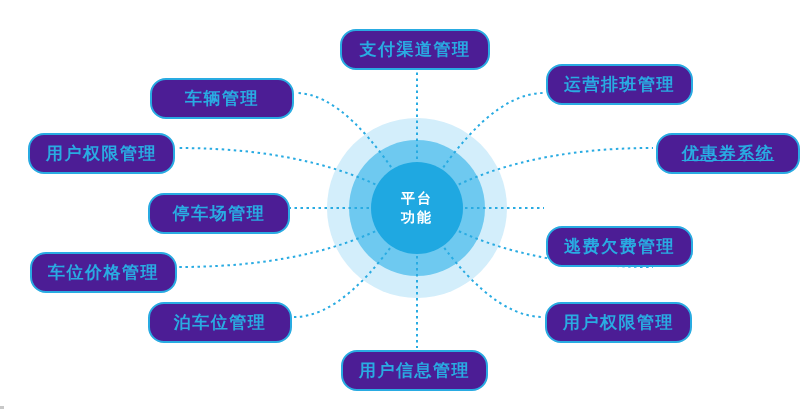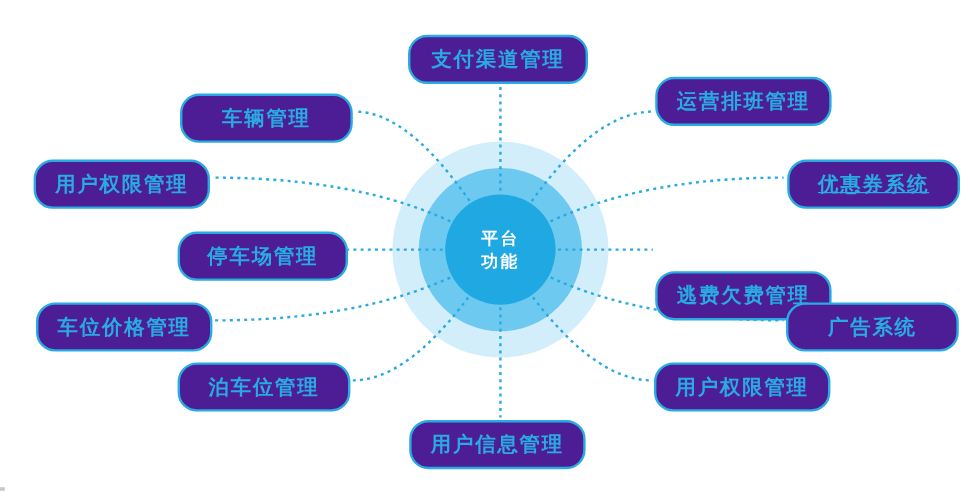--- a/index.html
+++ b/index.html
@@ -92,21 +92,20 @@
 
   <div class="center-label" style="color: rgb(255, 255, 255);">
     <div>平台</div>
     <div>功能</div>
   </div>
 
   <div class="pill pill-0">支付渠道管理</div>
   <div class="pill pill-1">运营排班管理</div>
   <div class="pill pill-2">优惠券系统</div>
   <div class="pill pill-3">逃费欠费管理</div>
-  <div class="pill pill-4">广告系统</div>
   <div class="pill pill-5">用户权限管理</div>
   <div class="pill pill-6">用户信息管理</div>
   <div class="pill pill-7">泊车位管理</div>
   <div class="pill pill-8">车位价格管理</div>
   <div class="pill pill-9">停车场管理</div>
   <div class="pill pill-10">用户权限管理</div>
   <div class="pill pill-11">车辆管理</div>
 
   <div class="corner-artifact"></div>
 </div>

